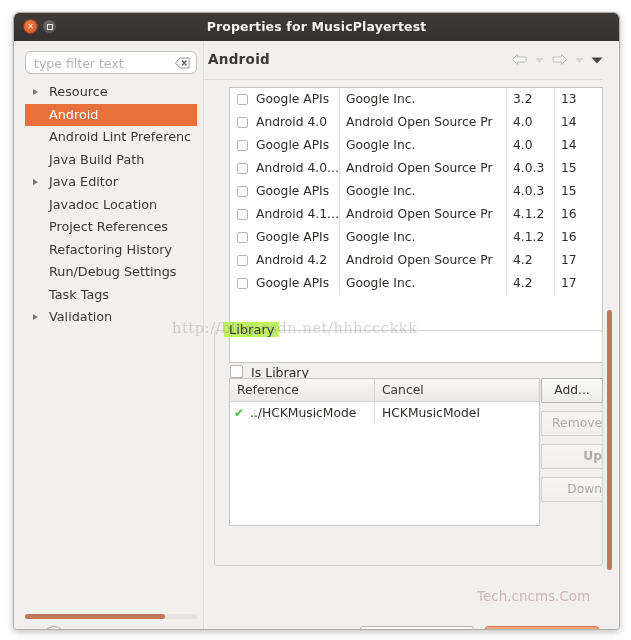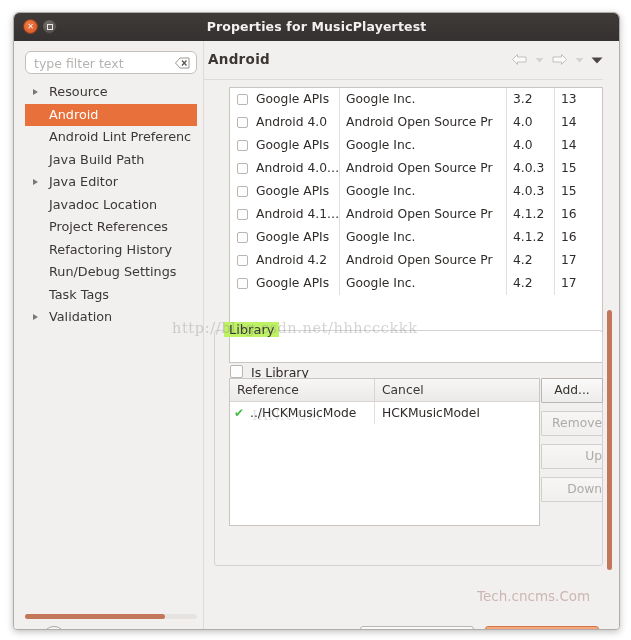--- a/index.html
+++ b/index.html
@@ -365,21 +365,21 @@
     line-height: 23px;
     box-sizing: border-box;
     padding: 0;
   }
   .btn.disabled {
     color: #aeaaa7;
     border-color: #d2cecb;
     background: linear-gradient(to bottom,#f7f6f5 0%, #f0efed 100%);
     text-align: right;
   }
-  .btn.gap { margin-top: 4px; }
+  .btn.gap { margin-top: 4px; font-weight: bold; }
 
   
   .help-btn {
     position: absolute;
     left: 28px;
     top: 585px;
     width: 24px;
     height: 24px;
     border-radius: 50%;
     border: 1px solid #a8a4a1;

